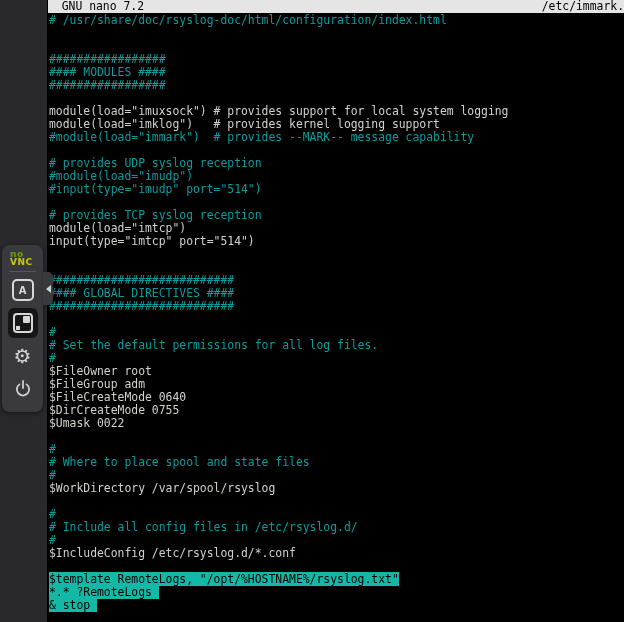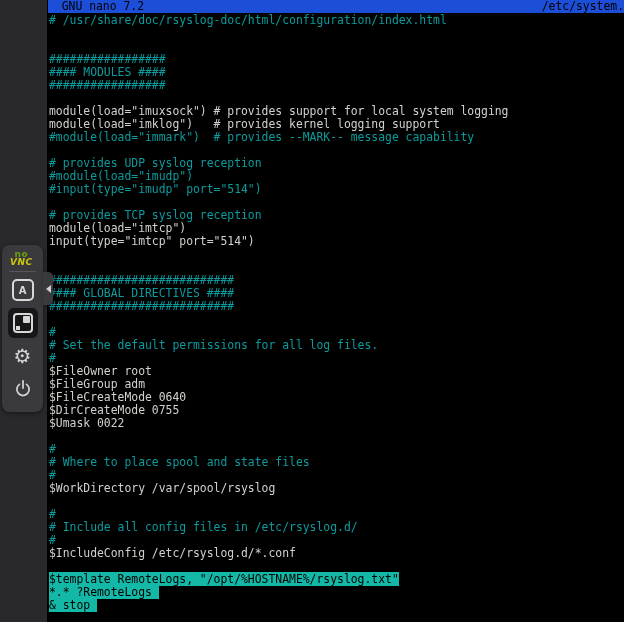--- a/index.html
+++ b/index.html
@@ -11,21 +11,21 @@
     font-family:"DejaVu Sans Mono",monospace;
   }
 
   
   .terminal{
     position:absolute;left:47px;top:0;width:577px;height:622px;
     background:#000;
   }
   .titlebar{
     position:absolute;left:1px;top:0;right:0;height:13px;
-    background:#1d4ed8;color:#000;
+    background:#e5e5e5;color:#000;
     font-size:11.4px;line-height:13px;white-space:pre;
   }
   .titlebar .tleft{position:absolute;left:0;top:0;}
   .titlebar .tright{position:absolute;right:0;top:0;}
   .nano-body{
     position:absolute;left:2px;top:14px;right:0;bottom:0;
     font-size:11.4px;line-height:13px;white-space:pre;
     overflow:hidden;
   }
   .line{height:13px;}
@@ -36,24 +36,24 @@
 
   
   .vnc-panel{
     position:absolute;left:2px;top:245px;width:41px;height:167px;
     background:#3a3a3e;border-radius:8px;
     box-shadow:0 1px 5px rgba(0,0,0,.5);
   }
   .vnc-logo{
     position:absolute;left:8px;top:5px;
     font-family:"DejaVu Sans",sans-serif;font-weight:bold;
-    font-size:9px;line-height:8px;letter-spacing:.5px;text-align:center;
+    font-size:9px;line-height:8px;letter-spacing:.5px;
   }
   .vnc-logo .l1{color:#6ba10a;display:block;}
-  .vnc-logo .l2{color:#c9c908;display:block;font-style:italic;}
+  .vnc-logo .l2{color:#c9c908;display:block;}
   .vnc-divider{
     position:absolute;left:7px;right:7px;top:26px;
     border-top:1px solid #55555a;
   }
   .vnc-btn{
     position:absolute;left:50%;transform:translateX(-50%);
     display:flex;align-items:center;justify-content:center;
     cursor:pointer;
   }
   .icon-clip{
@@ -87,21 +87,21 @@
     border-right:5px solid #cfcfcf;
     margin-right:3px;
   }
 </style>
 </head>
 <body>
 
 <div class="terminal">
   <div class="titlebar">
     <span class="tleft">  GNU nano 7.2</span>
-    <span class="tright">/etc/system.</span>
+    <span class="tright">/etc/immark.</span>
   </div>
   <div class="nano-body"><div class="line c"># /usr/share/doc/rsyslog-doc/html/configuration/index.html</div><div class="line b"></div><div class="line b"></div><div class="line c">#################</div><div class="line c">#### MODULES ####</div><div class="line c">#################</div><div class="line b"></div><div class="line n">module(load="imuxsock") # provides support for local system logging</div><div class="line n">module(load="imklog")   # provides kernel logging support</div><div class="line c">#module(load="immark")  # provides --MARK-- message capability</div><div class="line b"></div><div class="line c"># provides UDP syslog reception</div><div class="line c">#module(load="imudp")</div><div class="line c">#input(type="imudp" port="514")</div><div class="line b"></div><div class="line c"># provides TCP syslog reception</div><div class="line n">module(load="imtcp")</div><div class="line n">input(type="imtcp" port="514")</div><div class="line b"></div><div class="line b"></div><div class="line c">###########################</div><div class="line c">#### GLOBAL DIRECTIVES ####</div><div class="line c">###########################</div><div class="line b"></div><div class="line c">#</div><div class="line c"># Set the default permissions for all log files.</div><div class="line c">#</div><div class="line n">$FileOwner root</div><div class="line n">$FileGroup adm</div><div class="line n">$FileCreateMode 0640</div><div class="line n">$DirCreateMode 0755</div><div class="line n">$Umask 0022</div><div class="line b"></div><div class="line c">#</div><div class="line c"># Where to place spool and state files</div><div class="line c">#</div><div class="line n">$WorkDirectory /var/spool/rsyslog</div><div class="line b"></div><div class="line c">#</div><div class="line c"># Include all config files in /etc/rsyslog.d/</div><div class="line c">#</div><div class="line n">$IncludeConfig /etc/rsyslog.d/*.conf</div><div class="line b"></div><div class="line s"><span>$template RemoteLogs, "/opt/%HOSTNAME%/rsyslog.txt"</span></div><div class="line s"><span>*.* ?RemoteLogs </span></div><div class="line s"><span>&amp; stop </span></div></div>
 </div>
 
 <div class="vnc-panel">
   <div class="vnc-logo">
     <span class="l1">no</span>
     <span class="l2">VNC</span>
   </div>
   <div class="vnc-divider"></div>

